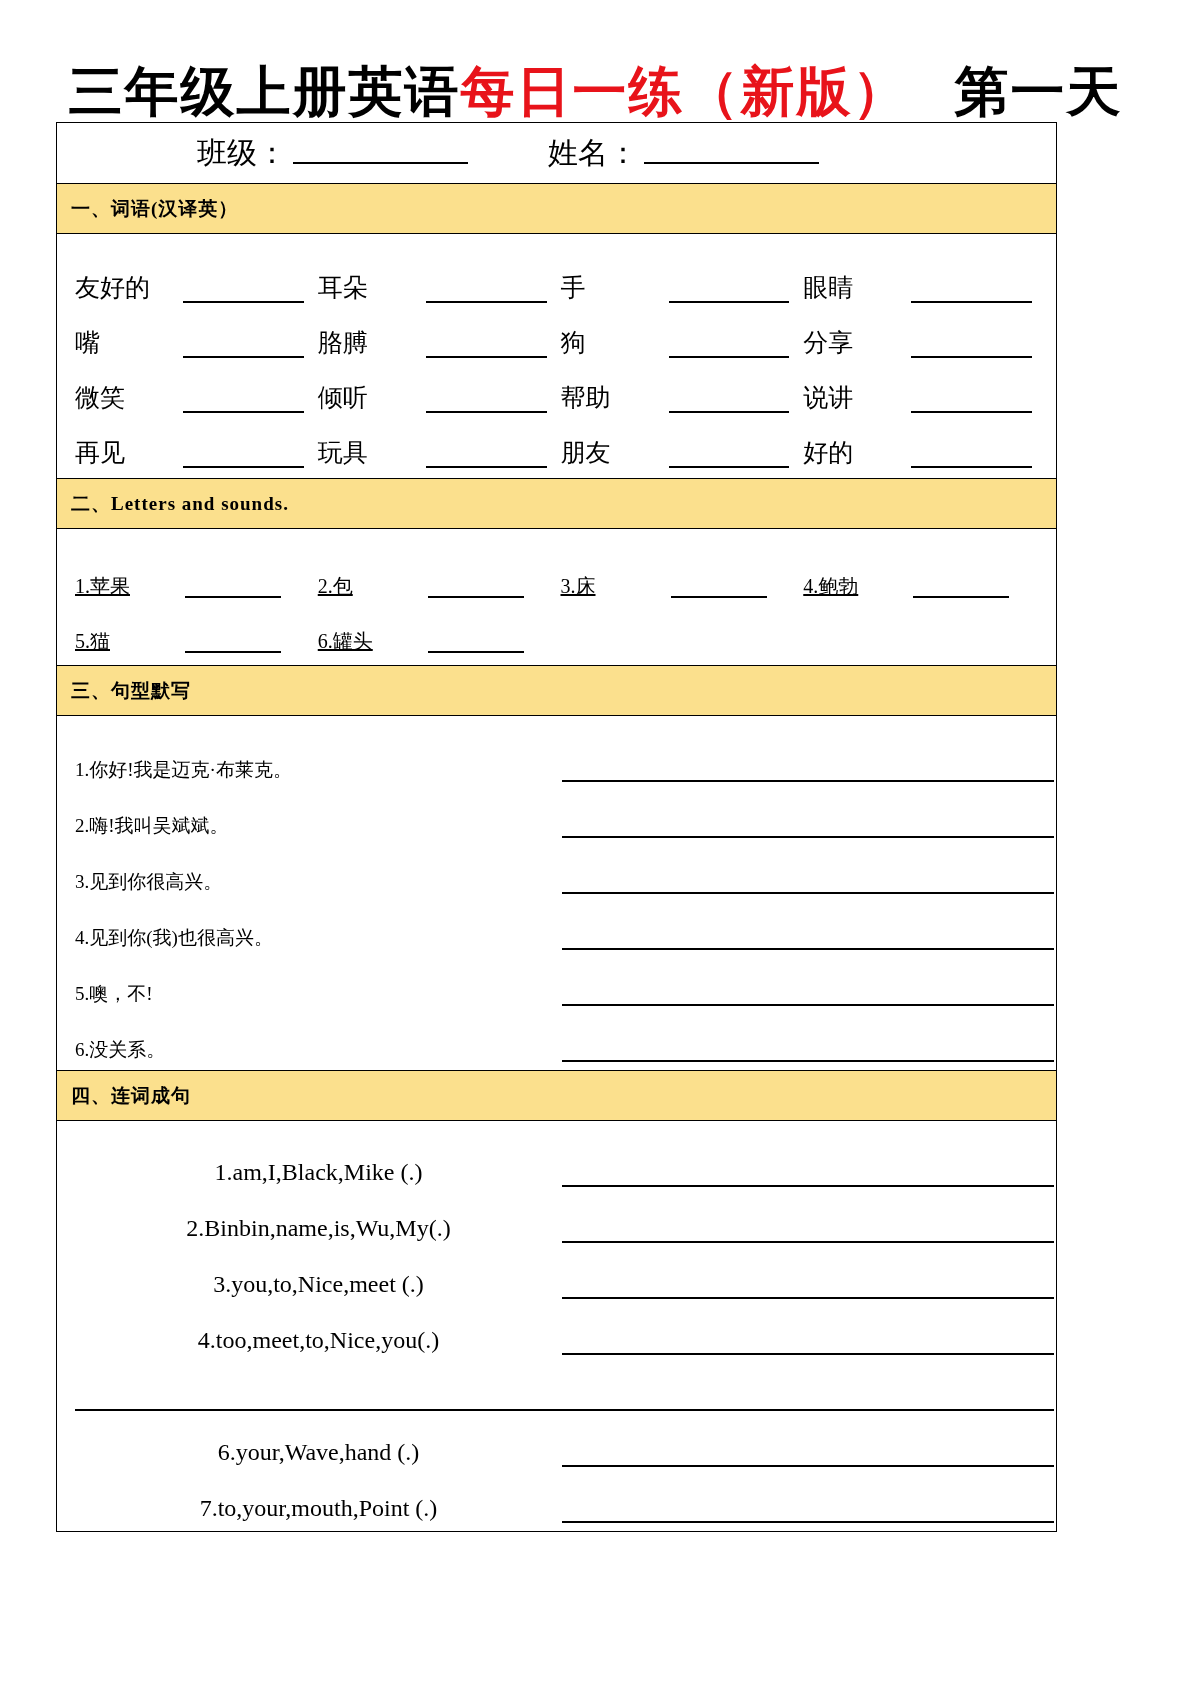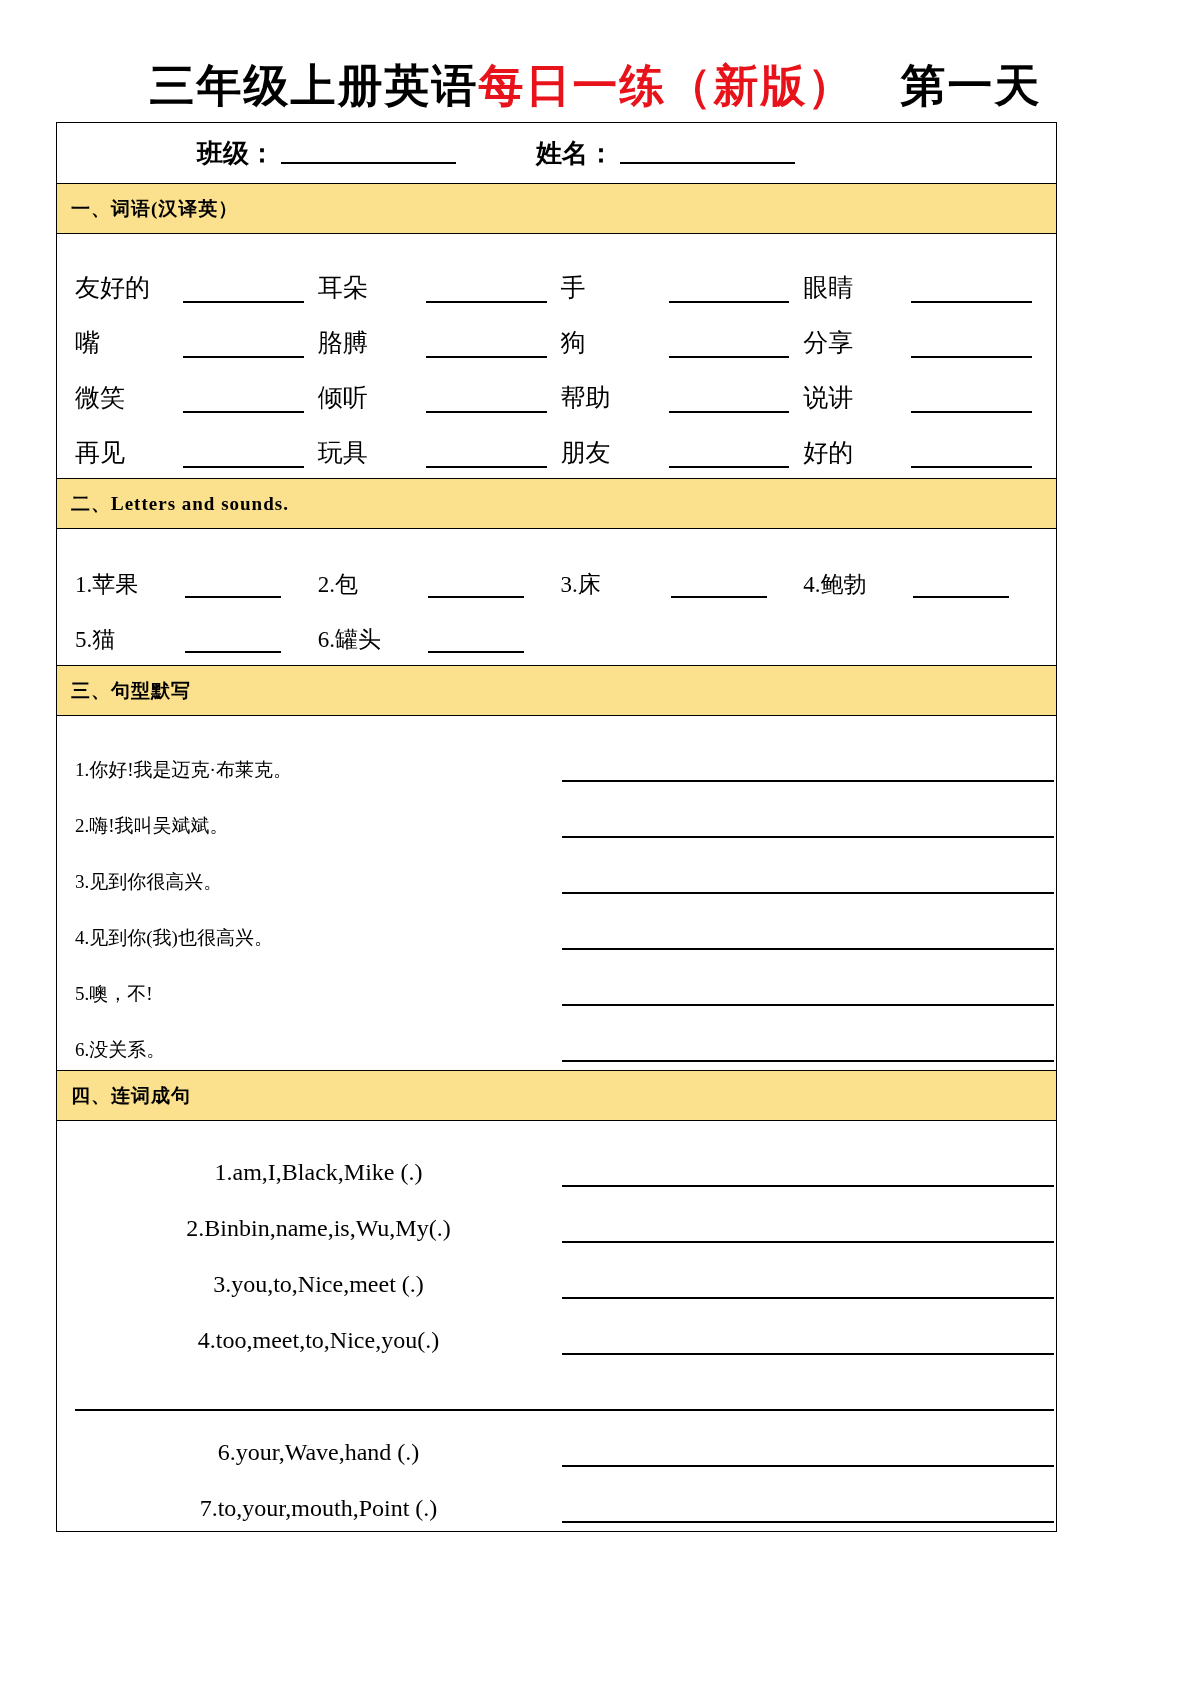--- a/index.html
+++ b/index.html
@@ -19,21 +19,21 @@
   
   .title-row {
     position: absolute;
     left: 0;
     top: 56px;
     width: 1191px;
     text-align: center;
     white-space: nowrap;
   }
   .title-seg {
-    font-size: 45px;
+    font-size: 54px;
     font-weight: bold;
     letter-spacing: 2px;
     font-family: "Liberation Serif", "DejaVu Serif", serif;
   }
   .title-black { color: #000000; }
   .title-red { color: #E8131A; }
   .title-day {
     margin-left: 46px;
     color: #000000;
   }
@@ -51,22 +51,22 @@
 
   
   .id-row {
     height: 60px;
     display: flex;
     align-items: center;
     padding-left: 140px;
     box-sizing: border-box;
   }
   .id-label {
-    font-size: 26px;
-    font-weight: bold;
+    font-size: 30px;
+    font-weight: normal;
     font-family: "Liberation Serif", "DejaVu Serif", serif;
   }
   .id-blank {
     display: inline-block;
     width: 175px;
     border-bottom: 2.5px solid #000000;
     height: 20px;
     margin-left: 6px;
     margin-right: 80px;
   }
@@ -128,24 +128,25 @@
     align-items: flex-end;
     height: 55px;
   }
   .letters-cell {
     display: flex;
     align-items: flex-end;
     width: 243px;
     box-sizing: border-box;
   }
   .letters-word {
-    font-size: 23px;
+    font-size: 20px;
     width: 110px;
     flex: 0 0 110px;
     line-height: 1.15;
+    text-decoration: underline;
   }
   .letters-line {
     flex: 0 0 96px;
     border-bottom: 2px solid #000000;
     height: 24px;
   }
   .letters-cell.empty .letters-line { border-bottom: none; }
 
   
   .sentences {

